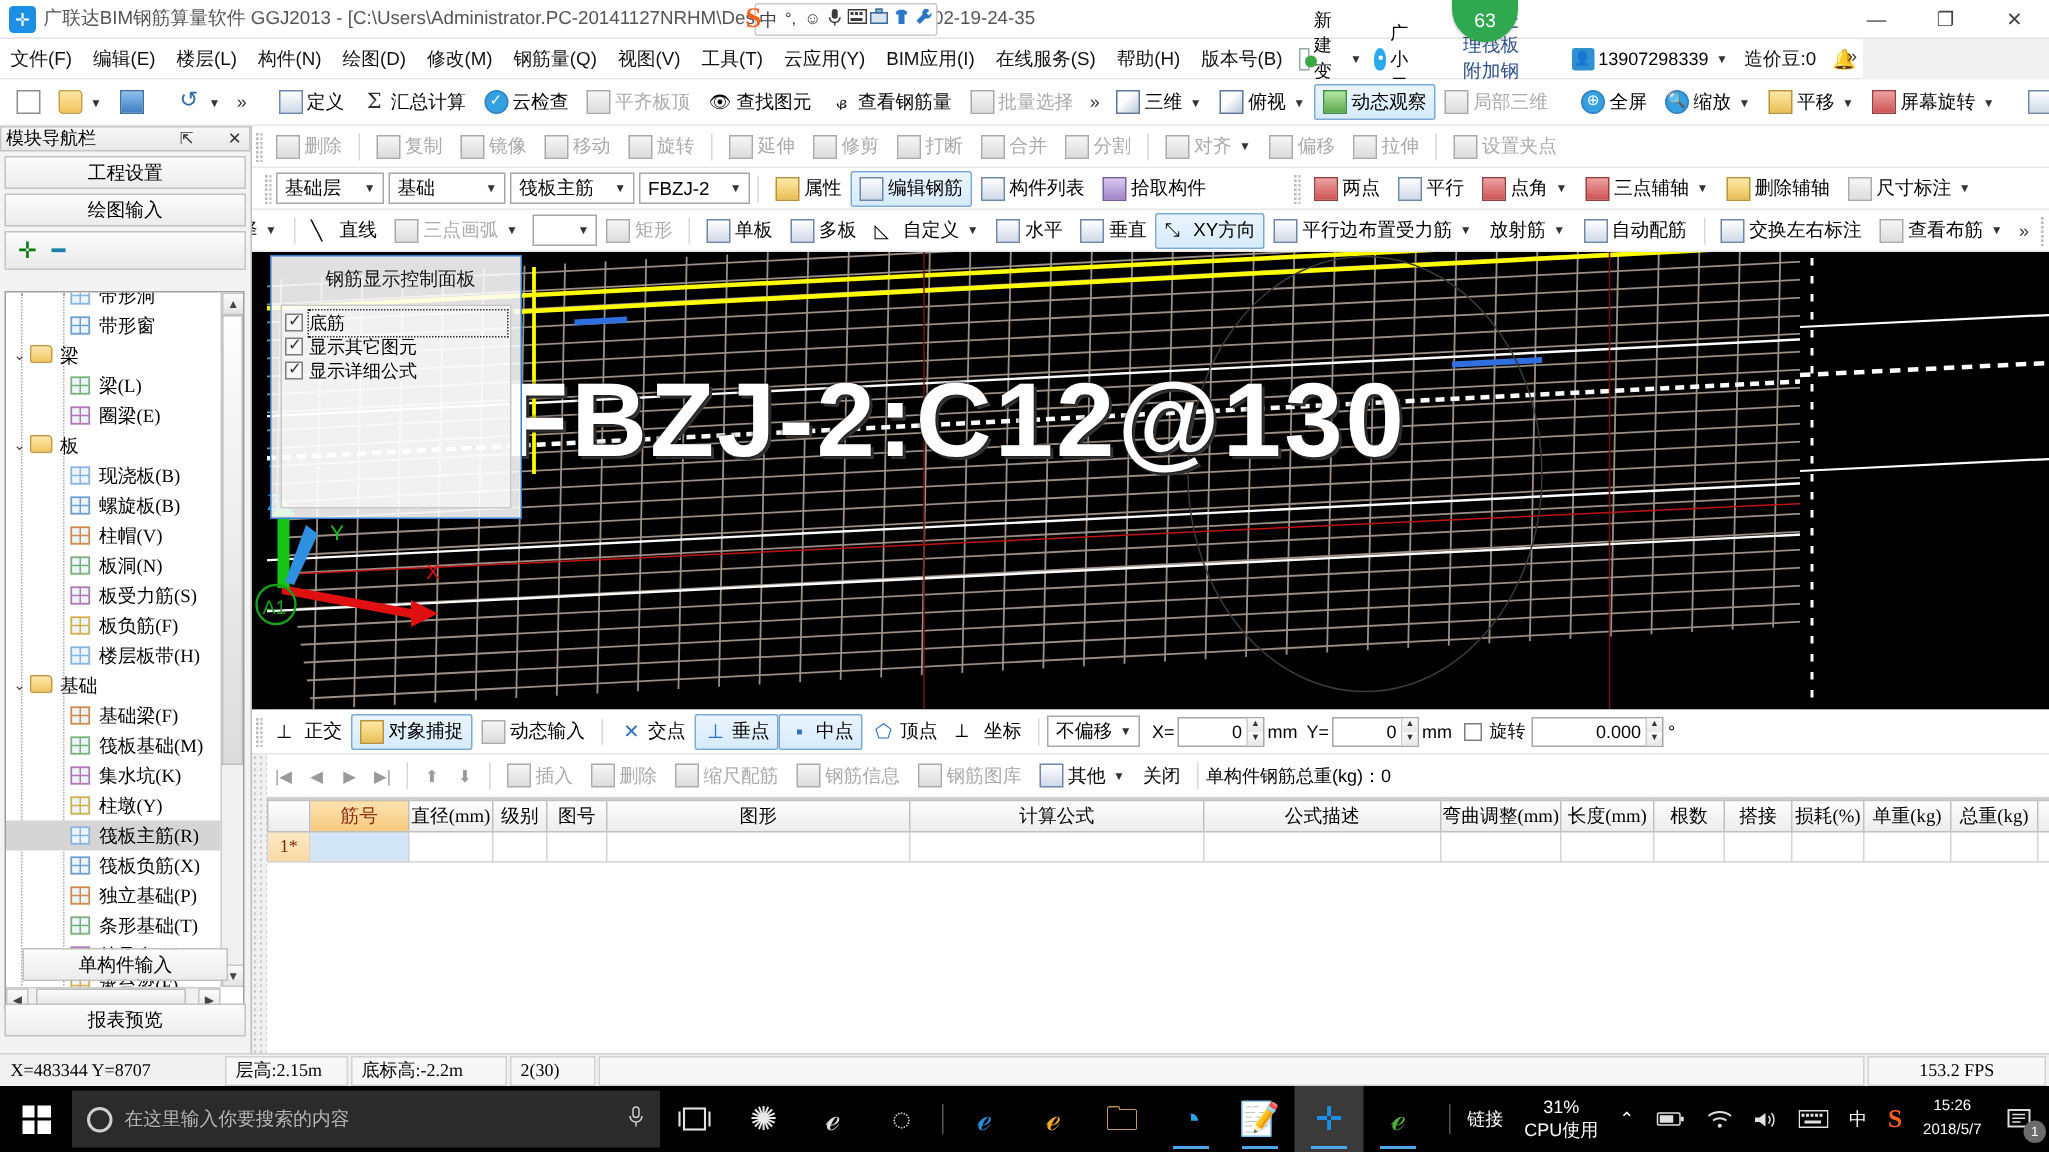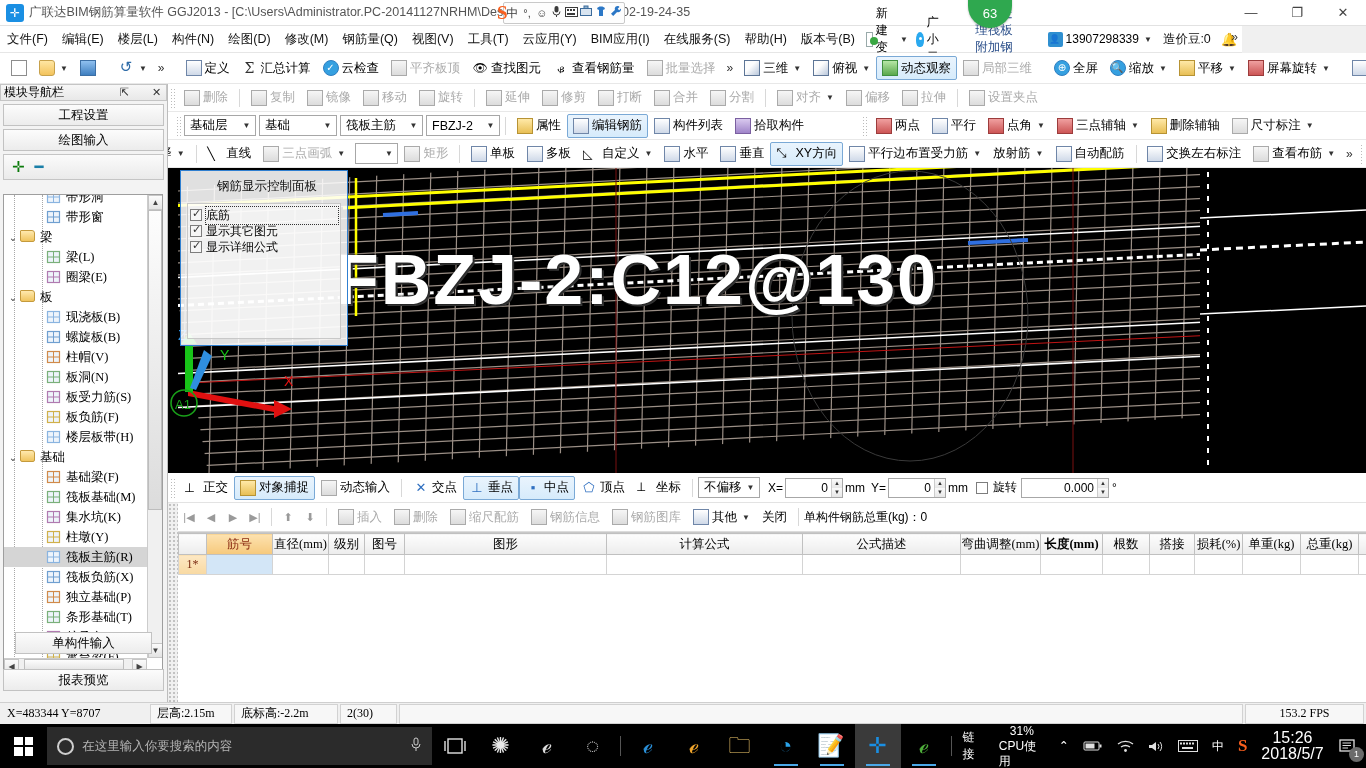--- a/index.html
+++ b/index.html
@@ -211,21 +211,21 @@
   .searchbox .ring{ width:17px;height:17px;border:2px solid #cfcfcf;border-radius:50%;}
   .searchbox .ph{ color:#b4b4b4; font-size:12.5px;}
   .searchbox .mic{ margin-left:auto; color:#cfcfcf; font-size:13px;}
   .tbicon{ width:46px;height:44px;display:flex;align-items:center;justify-content:center;position:relative;}
   .tbicon.run:after{ content:""; position:absolute; left:11px; right:11px; bottom:2px; height:2px; background:#4aa8e8;}
   .tbicon.act{ background:#3a3a3a; }
   .tb-sep{ width:1px;height:20px;background:#555;margin:0 4px;}
   .tray{ margin-left:auto; display:flex;align-items:center; gap:0px; height:44px; color:#fff; font-size:12px;}
   .tray .cell{ padding:0 7px; display:flex;align-items:center; height:44px;}
   .tray .cpu{ flex-direction:column; justify-content:center; line-height:15px; font-size:12px;}
-  .tray .clock{ flex-direction:column; justify-content:center; line-height:16px; text-align:right; font-size:16px;}
+  .tray .clock{ flex-direction:column; justify-content:center; line-height:16px; text-align:right; font-size:10px;}
   .notif{ width:38px;height:44px;display:flex;align-items:center;justify-content:center;position:relative;}
   .notif .badge{ position:absolute; right:2px; bottom:6px; width:15px;height:15px;border-radius:50%;
      background:#6b6b6b; color:#fff; font-size:9px; text-align:center;line-height:15px;}
 </style>
 </head>
 <body>
 
 <div class="app">
 
   <div class="titlebar">
@@ -1197,21 +1197,21 @@
           <tr id="grid-head">
             <th style="width: 28px;"></th>
             <th class="hl" style="width: 66px;">筋号</th>
             <th style="width: 56px;">直径(mm)</th>
             <th style="width: 36px;">级别</th>
             <th style="width: 40px;">图号</th>
             <th style="width: 202px;">图形</th>
             <th style="width: 196px;">计算公式</th>
             <th style="width: 158px;">公式描述</th>
             <th style="width: 80px;">弯曲调整(mm)</th>
-            <th style="width: 62px; font-weight: bold;">长度(mm)</th>
+            <th style="width: 62px;">长度(mm)</th>
             <th style="width: 47px;">根数</th>
             <th style="width: 45px;">搭接</th>
             <th style="width: 48px;">损耗(%)</th>
             <th style="width: 58px;">单重(kg)</th>
             <th style="width: 58px;">总重(kg)</th>
             <th style="width: 40px;">钢筋</th>
           </tr>
         </thead>
       <tbody id="grid-body">
           <tr>

